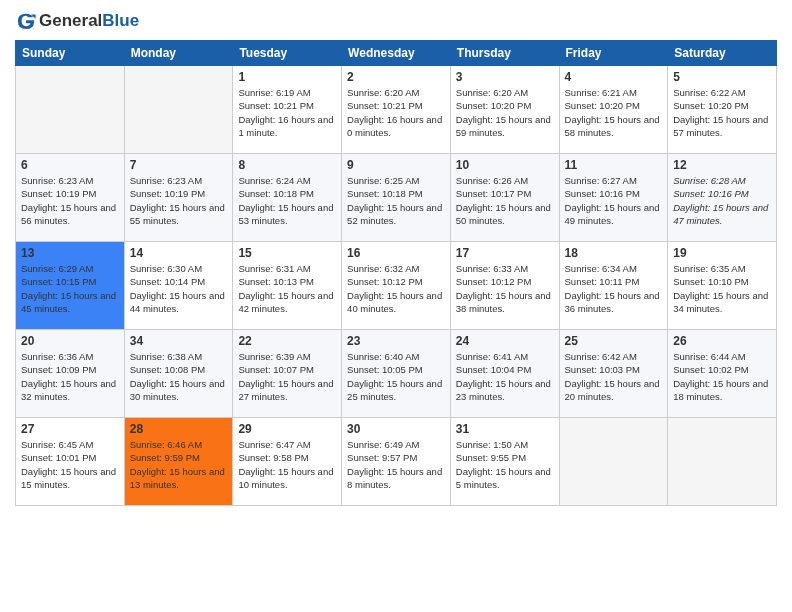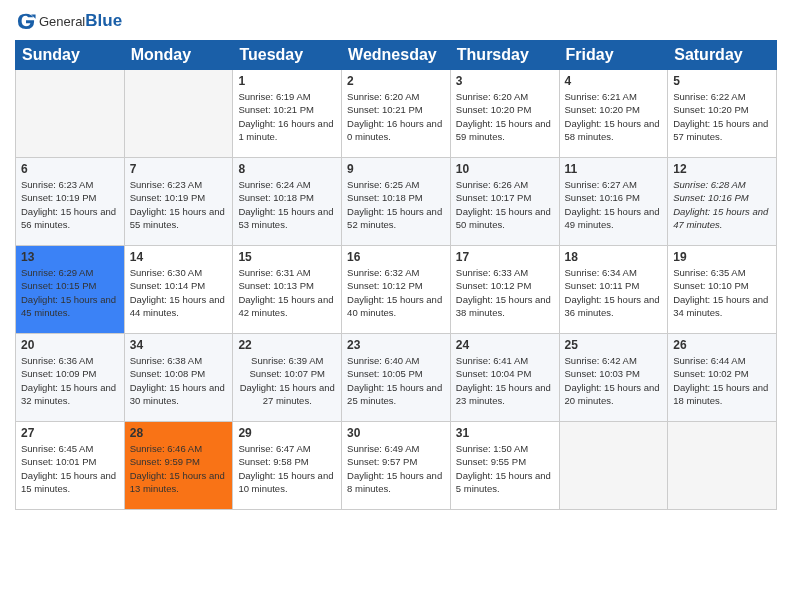--- a/index.html
+++ b/index.html
@@ -46,21 +46,21 @@
     .calendar {
       width: 100%;
       border-collapse: collapse;
       table-layout: fixed;
     }
     .calendar th {
       background: #1a5fa8;
       color: #fff;
       text-align: left;
       padding: 5px 6px;
-      font-size: 16px;
+      font-size: 12px;
       font-weight: bold;
       border: 1px solid #1a5fa8;
     }
     .calendar td {
       border: 1px solid #ccc;
       vertical-align: top;
       padding: 4px 5px;
       font-size: 10px;
       color: #333;
       height: 88px;
@@ -100,21 +100,21 @@
 </head>
 <body>
 
 <div class="page">
   <div class="header">
     <div class="logo">
       <svg class="logo-icon" viewBox="0 0 30 30" xmlns="http://www.w3.org/2000/svg">
         <path d="M4 15 Q4 5 15 5 Q22 5 25 10 L18 10 Q16 8 15 8 Q9 8 9 15 Q9 22 15 22 Q20 22 21 18 L15 18 L15 14 L26 14 L26 16 Q26 26 15 26 Q4 26 4 15Z" fill="#1a5fa8"></path>
         <path d="M22 6 L28 6 L28 12 Z" fill="#1a5fa8"></path>
       </svg>
-      <span style="font-size:13px;font-weight:normal;color:#333;">General</span>
+      <span style="font-size:17px;font-weight:bold;color:#333;">General</span>
       <span style="font-size:17px;font-weight:bold;color:#1a5fa8;">Blue</span>
     </div>
     <div class="title-block">
       <div class="month-year"></div>
       <div class="location"></div>
     </div>
   </div>
 
   <table class="calendar">
     <thead>
@@ -259,21 +259,21 @@
 Daylight: 15 hours and 32 minutes.</div>
           </td>
           <td style="background: rgb(245, 247, 250);">
             <span class="day-number">34</span>
             <div class="day-info" style="white-space: pre-line;">Sunrise: 6:38 AM
 Sunset: 10:08 PM
 Daylight: 15 hours and 30 minutes.</div>
           </td>
           <td style="background: rgb(245, 247, 250);">
             <span class="day-number">22</span>
-            <div class="day-info" style="white-space: pre-line; text-align: center;">Sunrise: 6:39 AM
+            <div class="day-info" style="white-space: pre-line;">Sunrise: 6:39 AM
 Sunset: 10:07 PM
 Daylight: 15 hours and 27 minutes.</div>
           </td>
           <td style="background: rgb(245, 247, 250);">
             <span class="day-number">23</span>
             <div class="day-info" style="white-space: pre-line;">Sunrise: 6:40 AM
 Sunset: 10:05 PM
 Daylight: 15 hours and 25 minutes.</div>
           </td>
           <td style="background: rgb(245, 247, 250);">

